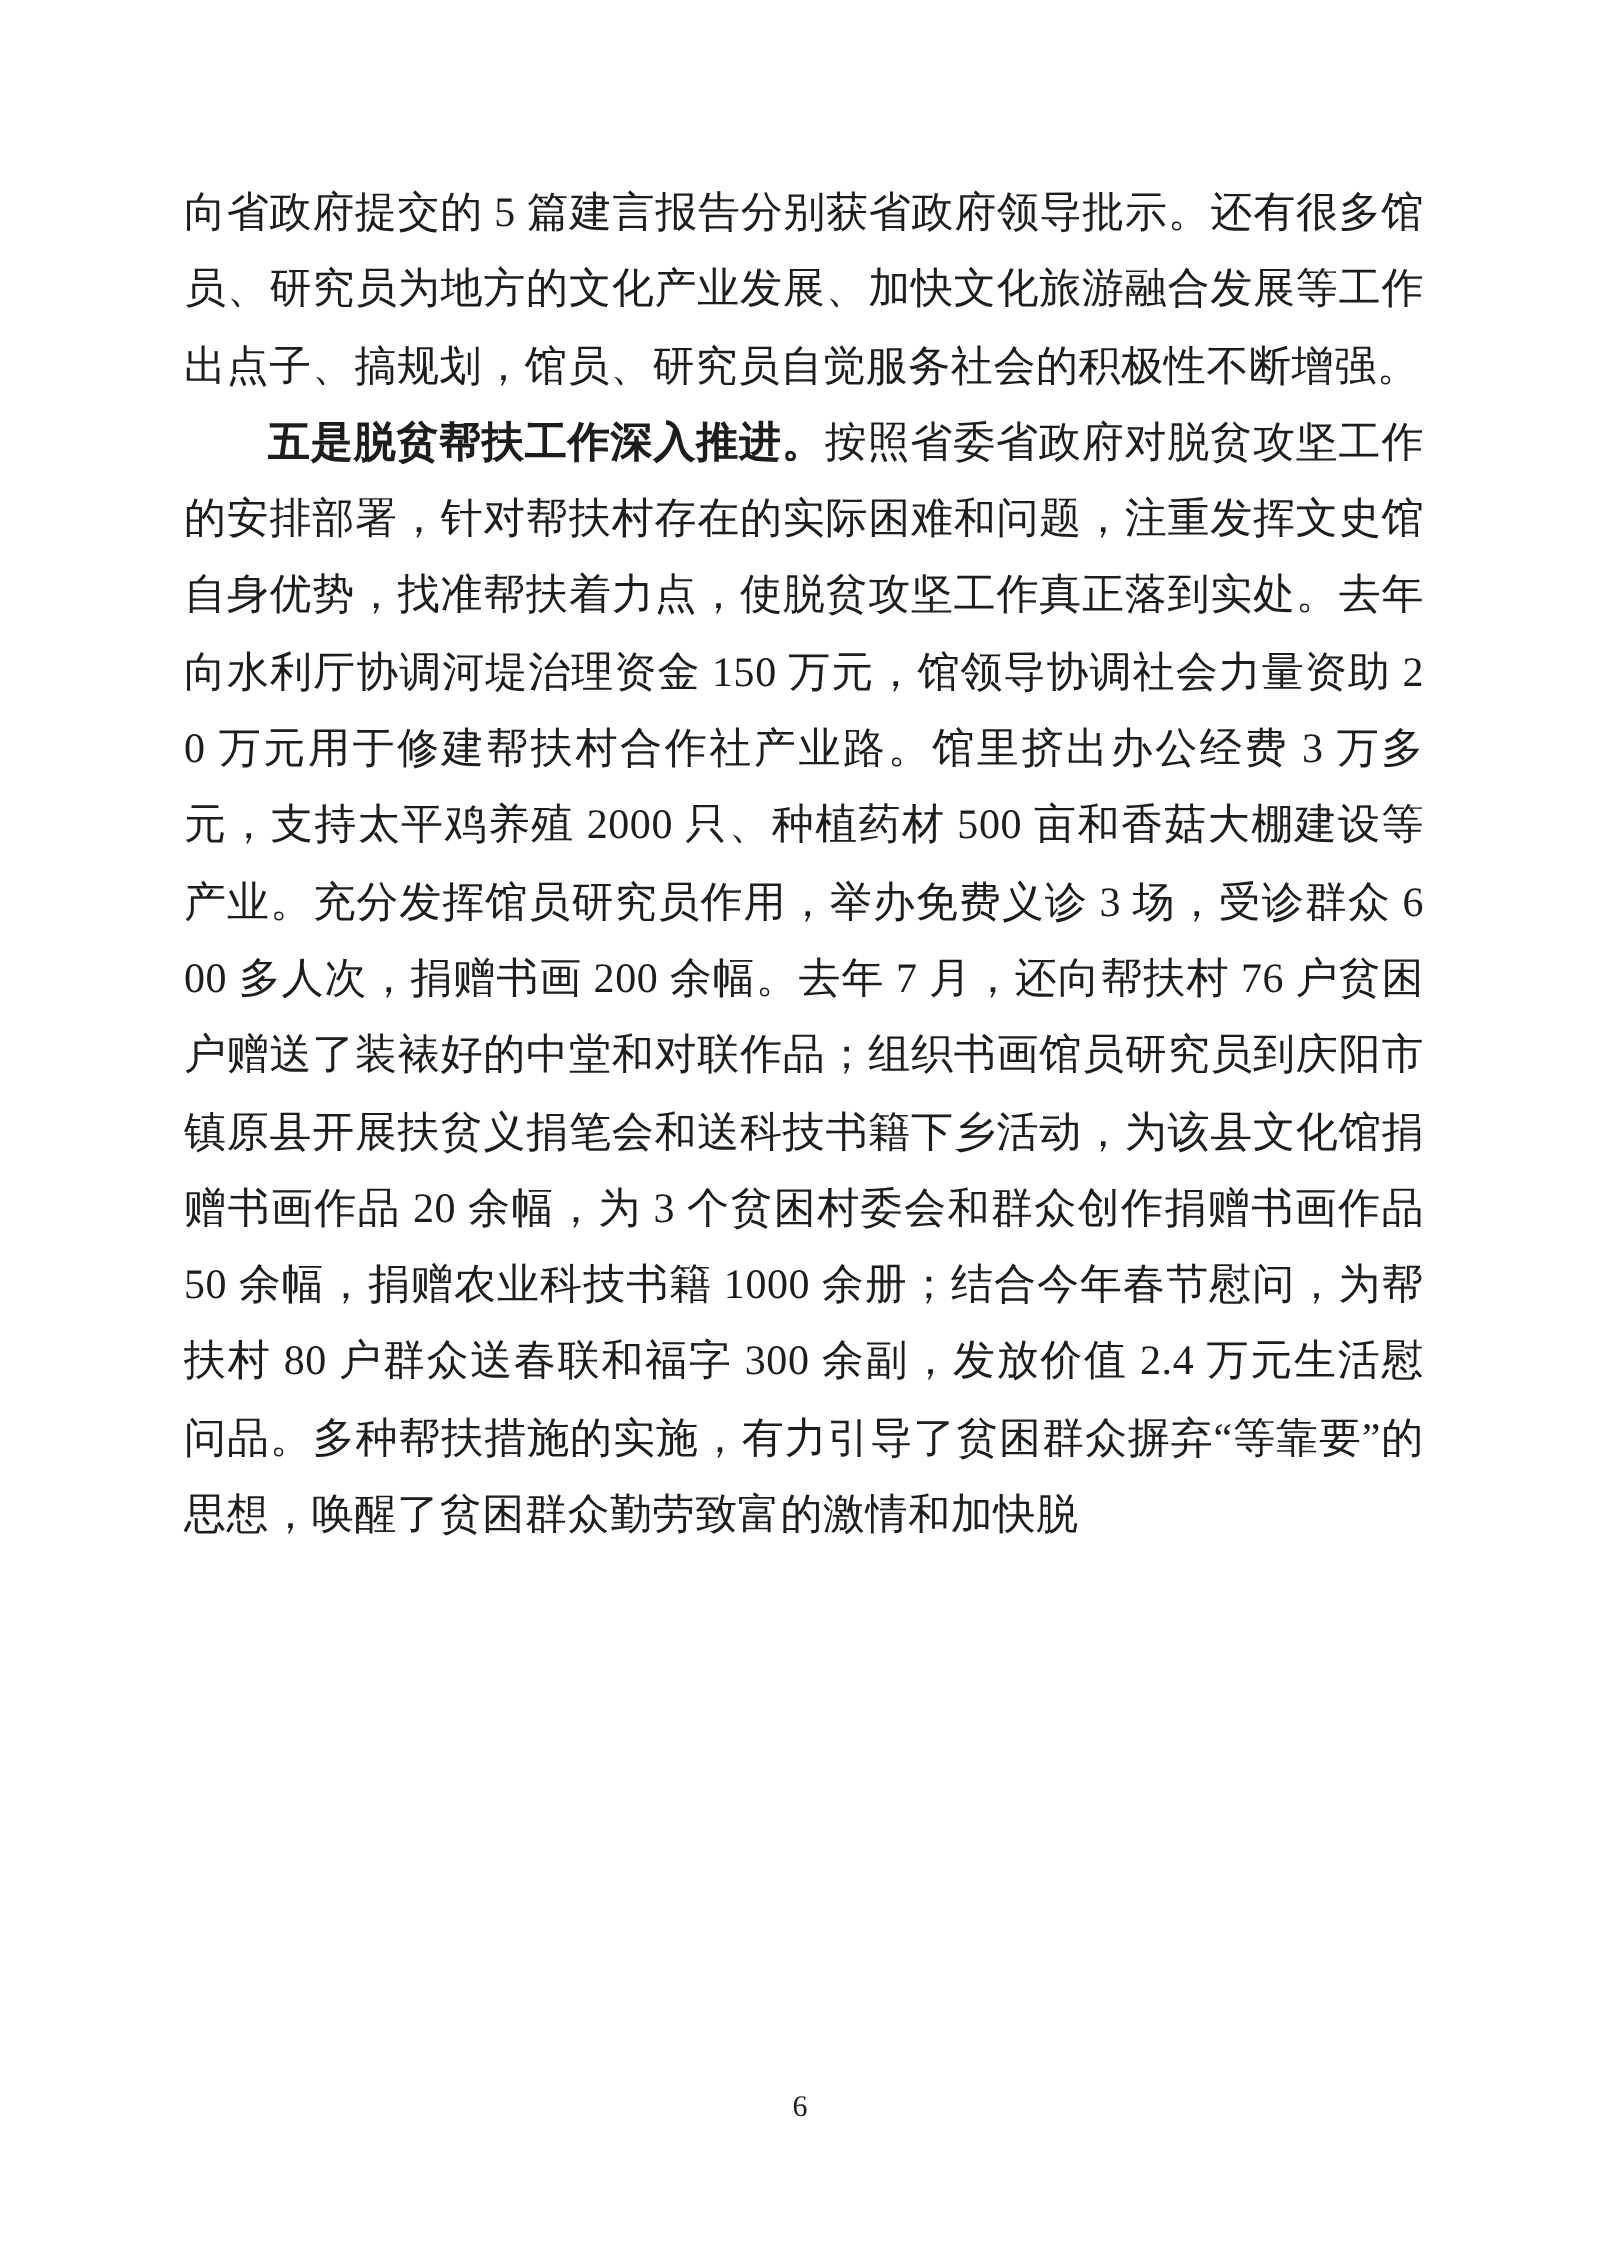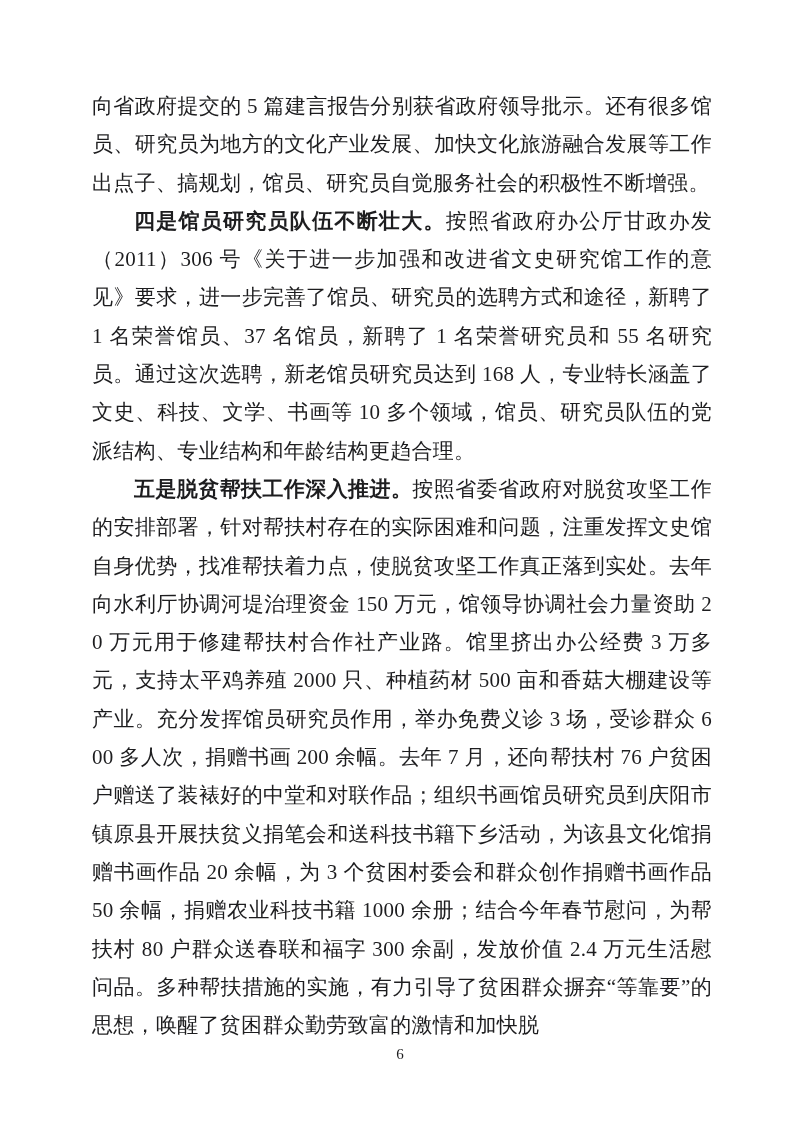--- a/index.html
+++ b/index.html
@@ -50,21 +50,20 @@
 </style>
 </head>
 <body>
 
 <div class="page">
 
   <div class="content">
 
     <p class="body-para"><span class="para-lead"></span><span>向省政府提交的 5 篇建言报告分别获省政府领导批示。还有很多馆员、研究员为地方的文化产业发展、加快文化旅游融合发展等工作出点子、搞规划，馆员、研究员自觉服务社会的积极性不断增强。</span></p>
 
-    <p class="body-para indent"><span class="para-lead">四是馆员研究员队伍不断壮大。</span><span>按照省政府办公厅甘政办发（2011）306 号《关于进一步加强和改进省文史研究馆工作的意见》要求，进一步完善了馆员、研究员的选聘方式和途径，新聘了 1 名荣誉馆员、37 名馆员，新聘了 1 名荣誉研究员和 55 名研究员。通过这次选聘，新老馆员研究员达到 168 人，专业特长涵盖了文史、科技、文学、书画等 10 多个领域，馆员、研究员队伍的党派结构、专业结构和年龄结构更趋合理。</span></p>
 
     <p class="body-para indent"><span class="para-lead">五是脱贫帮扶工作深入推进。</span><span>按照省委省政府对脱贫攻坚工作的安排部署，针对帮扶村存在的实际困难和问题，注重发挥文史馆自身优势，找准帮扶着力点，使脱贫攻坚工作真正落到实处。去年向水利厅协调河堤治理资金 150 万元，馆领导协调社会力量资助 20 万元用于修建帮扶村合作社产业路。馆里挤出办公经费 3 万多元，支持太平鸡养殖 2000 只、种植药材 500 亩和香菇大棚建设等产业。充分发挥馆员研究员作用，举办免费义诊 3 场，受诊群众 600 多人次，捐赠书画 200 余幅。去年 7 月，还向帮扶村 76 户贫困户赠送了装裱好的中堂和对联作品；组织书画馆员研究员到庆阳市镇原县开展扶贫义捐笔会和送科技书籍下乡活动，为该县文化馆捐赠书画作品 20 余幅，为 3 个贫困村委会和群众创作捐赠书画作品 50 余幅，捐赠农业科技书籍 1000 余册；结合今年春节慰问，为帮扶村 80 户群众送春联和福字 300 余副，发放价值 2.4 万元生活慰问品。多种帮扶措施的实施，有力引导了贫困群众摒弃“等靠要”的思想，唤醒了贫困群众勤劳致富的激情和加快脱</span></p>
 
   </div>
 
   <div class="page-number">6</div>
 
 </div>
 
 </body></html>

